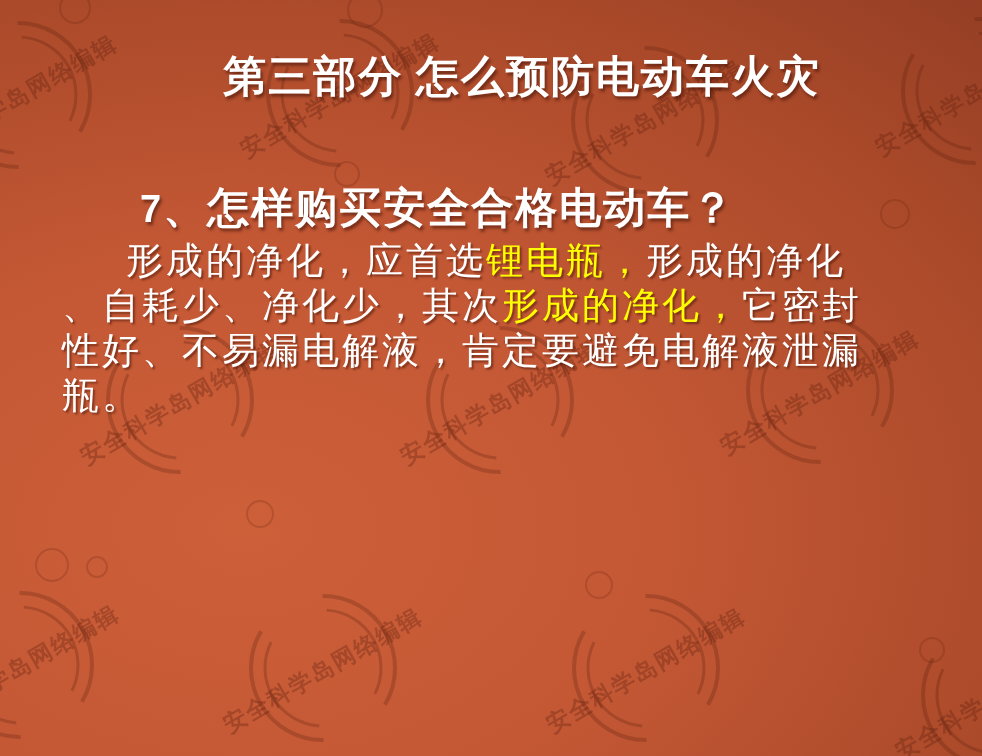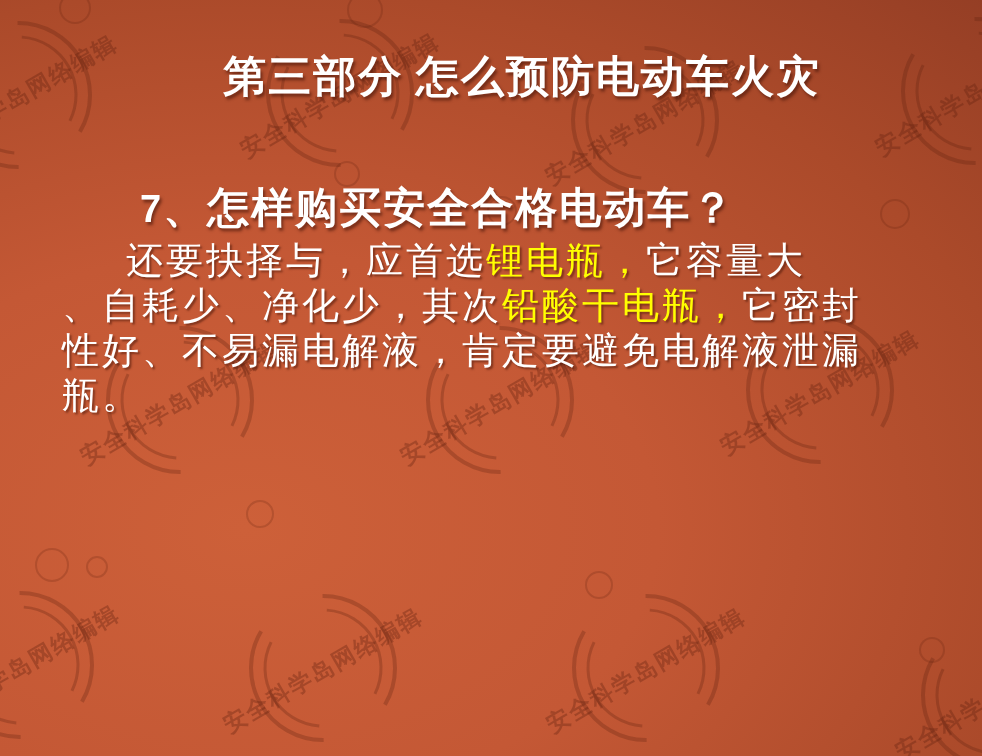--- a/index.html
+++ b/index.html
@@ -157,19 +157,19 @@
   <div class="dc c7"></div>
   <div class="dc c8"></div>
   <div class="dc c9"></div>
   <div class="dc c10"></div>
 
   <div class="title">第三部分 怎么预防电动车火灾</div>
 
   <div class="heading"><span class="num">7</span><span>、怎样购买安全合格电动车？</span></div>
 
   <div class="body-text">
-    <div class="line indent"><span>还要抉择与，应首选</span><span class="hl">锂电瓶，</span><span>它容量大</span></div>
-    <div class="line"><span>、自耗少、净化少，其次</span><span class="hl">铅酸干电瓶，</span><span>它密封</span></div>
+    <div class="line indent"><span>形成的净化，应首选</span><span class="hl">锂电瓶，</span><span>形成的净化</span></div>
+    <div class="line"><span>、自耗少、净化少，其次</span><span class="hl">形成的净化，</span><span>它密封</span></div>
     <div class="line"><span>性好、不易漏电解液，肯定要避免电解液泄漏</span><span class="hl"></span><span></span></div>
     <div class="line"><span>瓶。</span><span class="hl"></span><span></span></div>
   </div>
 
 </div>
 
 </body></html>

